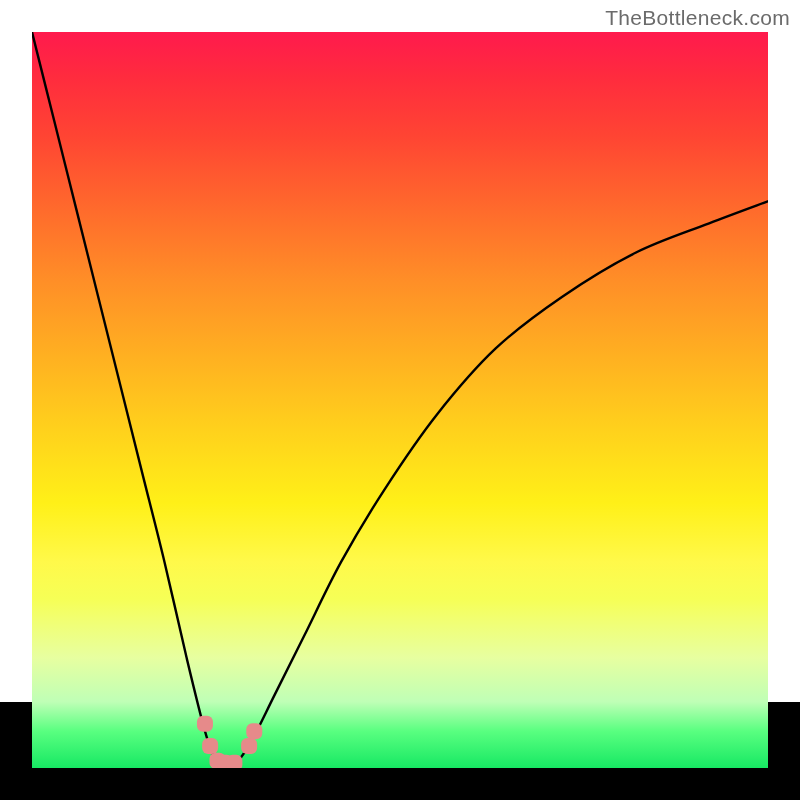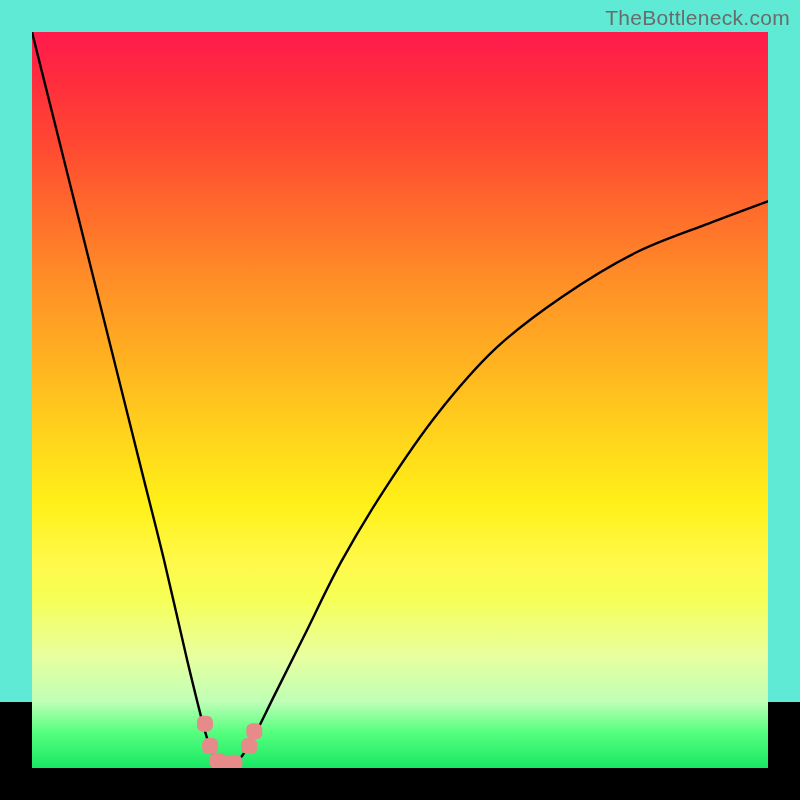--- a/index.html
+++ b/index.html
@@ -10,21 +10,21 @@
     background: #000000;
     overflow: hidden;
     font-family: Arial, Helvetica, sans-serif;
   }
   .frame {
     position: absolute;
     left: 0;
     top: 0;
     width: 800px;
     height: 702px;
-    background: #5eead4;
+    background: #ffffff;
   }
   .plot-area {
     position: absolute;
     left: 32px;
     top: 32px;
     width: 736px;
     height: 736px;
     overflow: hidden;
   }
   .gradient-bg {

